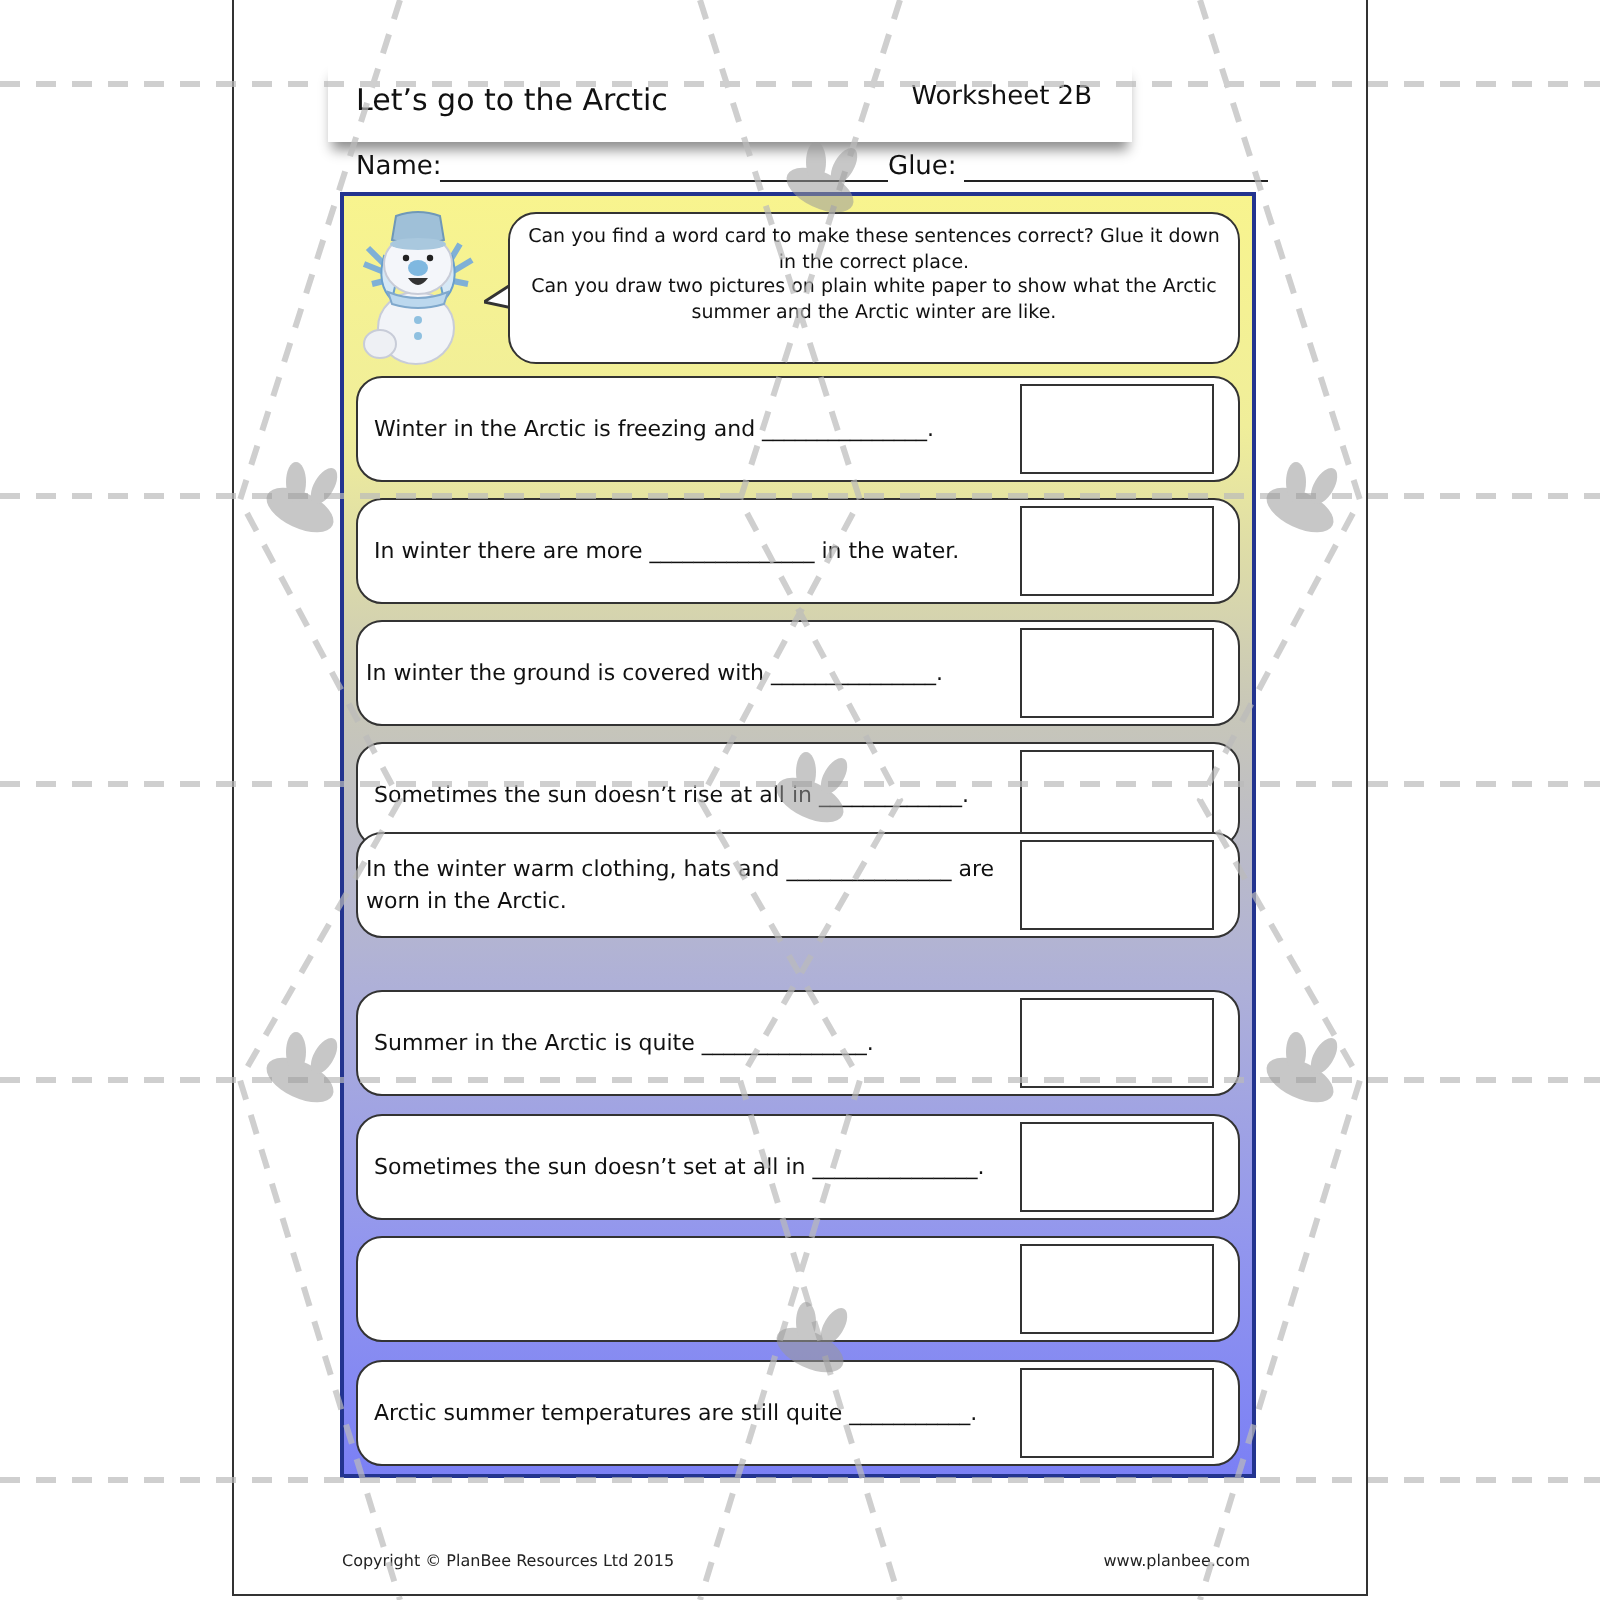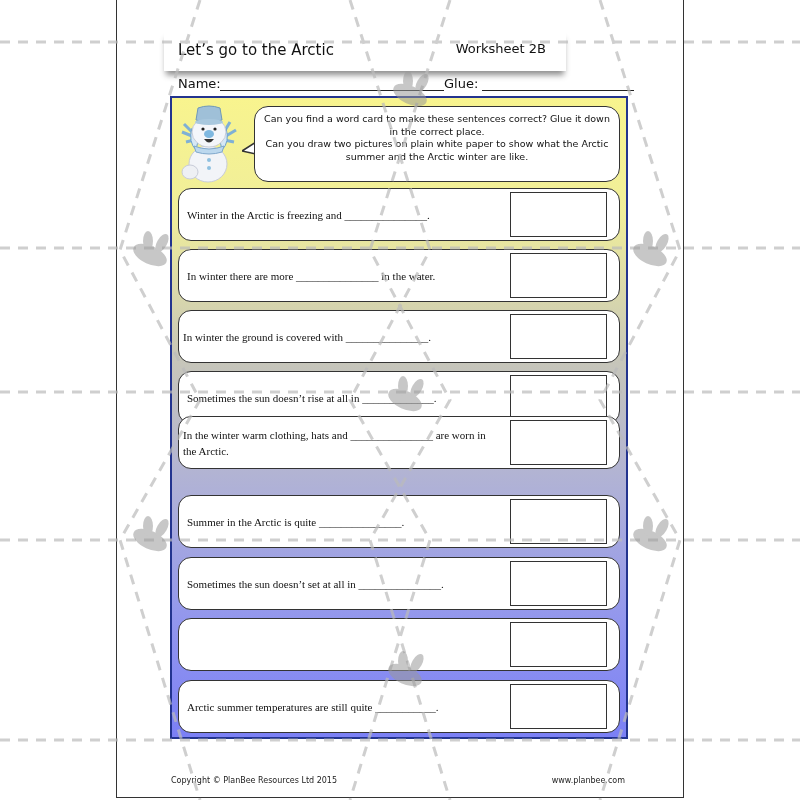--- a/index.html
+++ b/index.html
@@ -33,21 +33,21 @@
   }
   .mascot { position: absolute; left: 6px; top: 4px; width: 62px; height: 84px; }
   .bubble {
     position: absolute; left: 82px; top: 8px; width: 366px; height: 76px; background: #fff;
     border: 1.5px solid #333; border-radius: 14px; box-sizing: border-box;
     font-size: 9.5px; text-align: center; line-height: 12.5px; padding: 6px 8px;
   }
   .bubble-tail { position: absolute; left: 70px; top: 44px; width: 14px; height: 14px; }
   .q-row {
     position: absolute; left: 6px; width: 442px; height: 53px; background: #fff;
-    border: 1.5px solid #333; border-radius: 13px; box-sizing: border-box; font-family: Liberation Serif, serif;
+    border: 1.5px solid #333; border-radius: 13px; box-sizing: border-box;
   }
   .q-text { position: absolute; left: 8px; right: 120px; top: 50%; transform: translateY(-50%); font-size: 11px; line-height: 16px; }
   .q-box {
     position: absolute; right: 12px; top: 3px; width: 97px; height: 45px;
     border: 1.5px solid #333; box-sizing: border-box; background: #fff;
   }
   .footer { position: absolute; top: 746px; font-size: 8px; color: #222; z-index: 2; margin-top: 30px; }
 </style>
 </head>
 <body>

